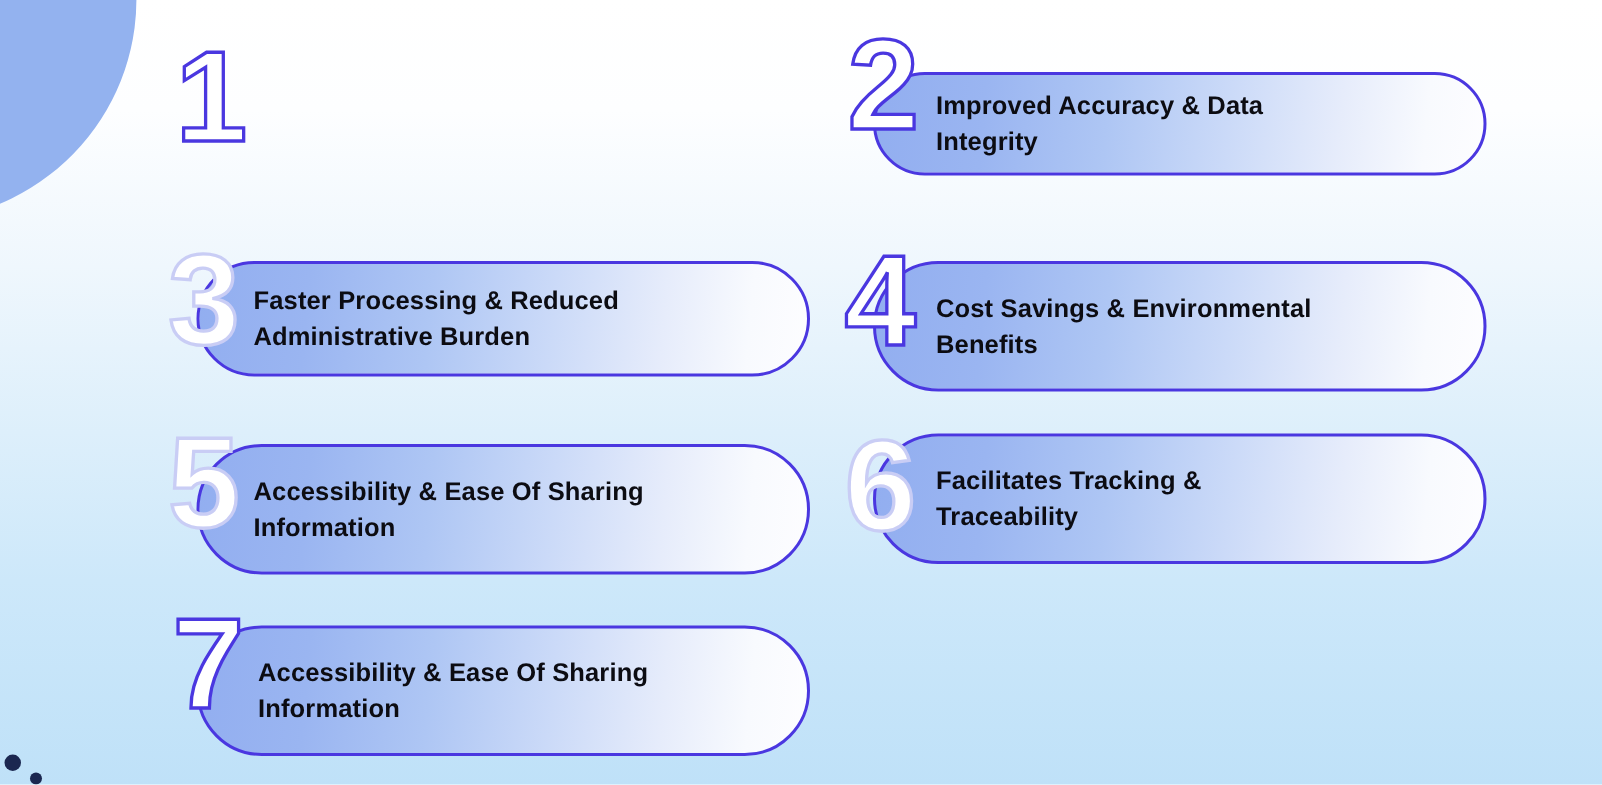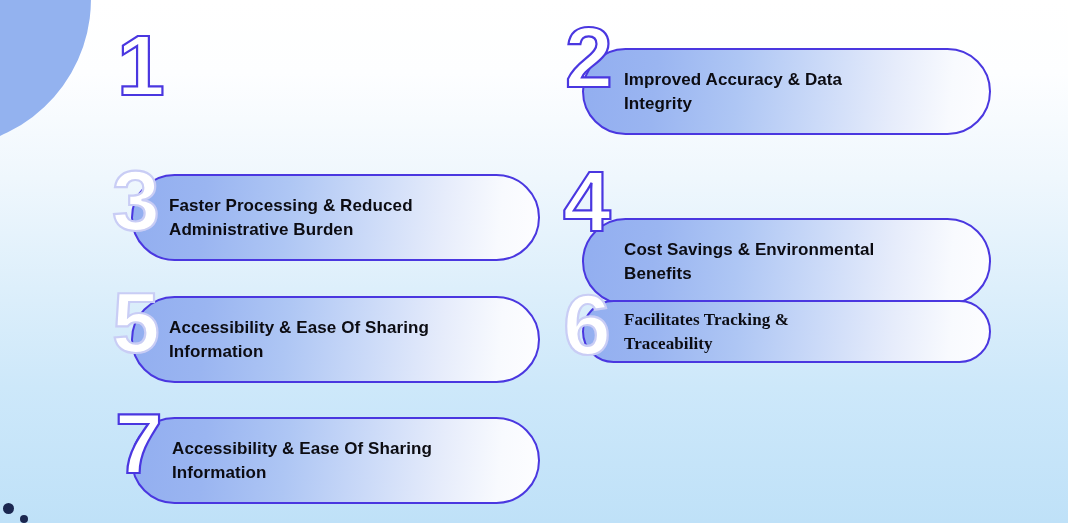--- a/index.html
+++ b/index.html
@@ -105,45 +105,45 @@
 <div id="stage">
 
   <div class="blob"></div>
   <div class="blob-fade"></div>
 
   <div class="dot dot-a"></div>
   <div class="dot dot-b"></div>
 
   <div class="num" style="left:117px; top:22px;">1</div>
 
-  <div class="card" style="left:582px; top:48px; width:409px; height:87px; padding-left:40px; padding-right:26px;">
+  <div class="card" style="left:582px; top:48px; width:409px; height:69px; padding-left:40px; padding-right:26px;">
     <div class="card-text">Improved Accuracy &amp; Data
 Integrity</div>
   </div>
   <div class="num" style="left:565px; top:14px;">2</div>
 
-  <div class="card" style="left:131px; top:174px; width:409px; height:87px; padding-left:36px; padding-right:26px;">
+  <div class="card" style="left:131px; top:174px; width:409px; height:77px; padding-left:36px; padding-right:26px;">
     <div class="card-text">Faster Processing &amp; Reduced
 Administrative Burden</div>
   </div>
   <div class="num num-light" style="left:112px; top:157px;">3</div>
 
-  <div class="card" style="left:582px; top:174px; width:409px; height:87px; padding-left:40px; padding-right:26px;margin-top:44px;">
+  <div class="card" style="left:582px; top:174px; width:409px; height:87px; padding-left:40px; padding-right:26px;">
     <div class="card-text">Cost Savings &amp; Environmental
 Benefits</div>
   </div>
   <div class="num" style="left:563px; top:158px;">4</div>
 
   <div class="card" style="left:131px; top:296px; width:409px; height:87px; padding-left:36px; padding-right:26px;">
     <div class="card-text">Accessibility &amp; Ease Of Sharing
 Information</div>
   </div>
   <div class="num num-light" style="left:112px; top:279px;">5</div>
 
-  <div class="card" style="left:582px; top:300px; width:409px; height:63px; padding-left:40px; padding-right:26px;font-family:Liberation Serif, serif;">
+  <div class="card" style="left:582px; top:289px; width:409px; height:87px; padding-left:40px; padding-right:26px;">
     <div class="card-text">Facilitates Tracking &amp;
 Traceability</div>
   </div>
   <div class="num num-light" style="left:563px; top:281px;">6</div>
 
   <div class="card" style="left:131px; top:417px; width:409px; height:87px; padding-left:39px; padding-right:26px;">
     <div class="card-text">Accessibility &amp; Ease Of Sharing
 Information</div>
   </div>
   <div class="num" style="left:115px; top:400px;">7</div>

